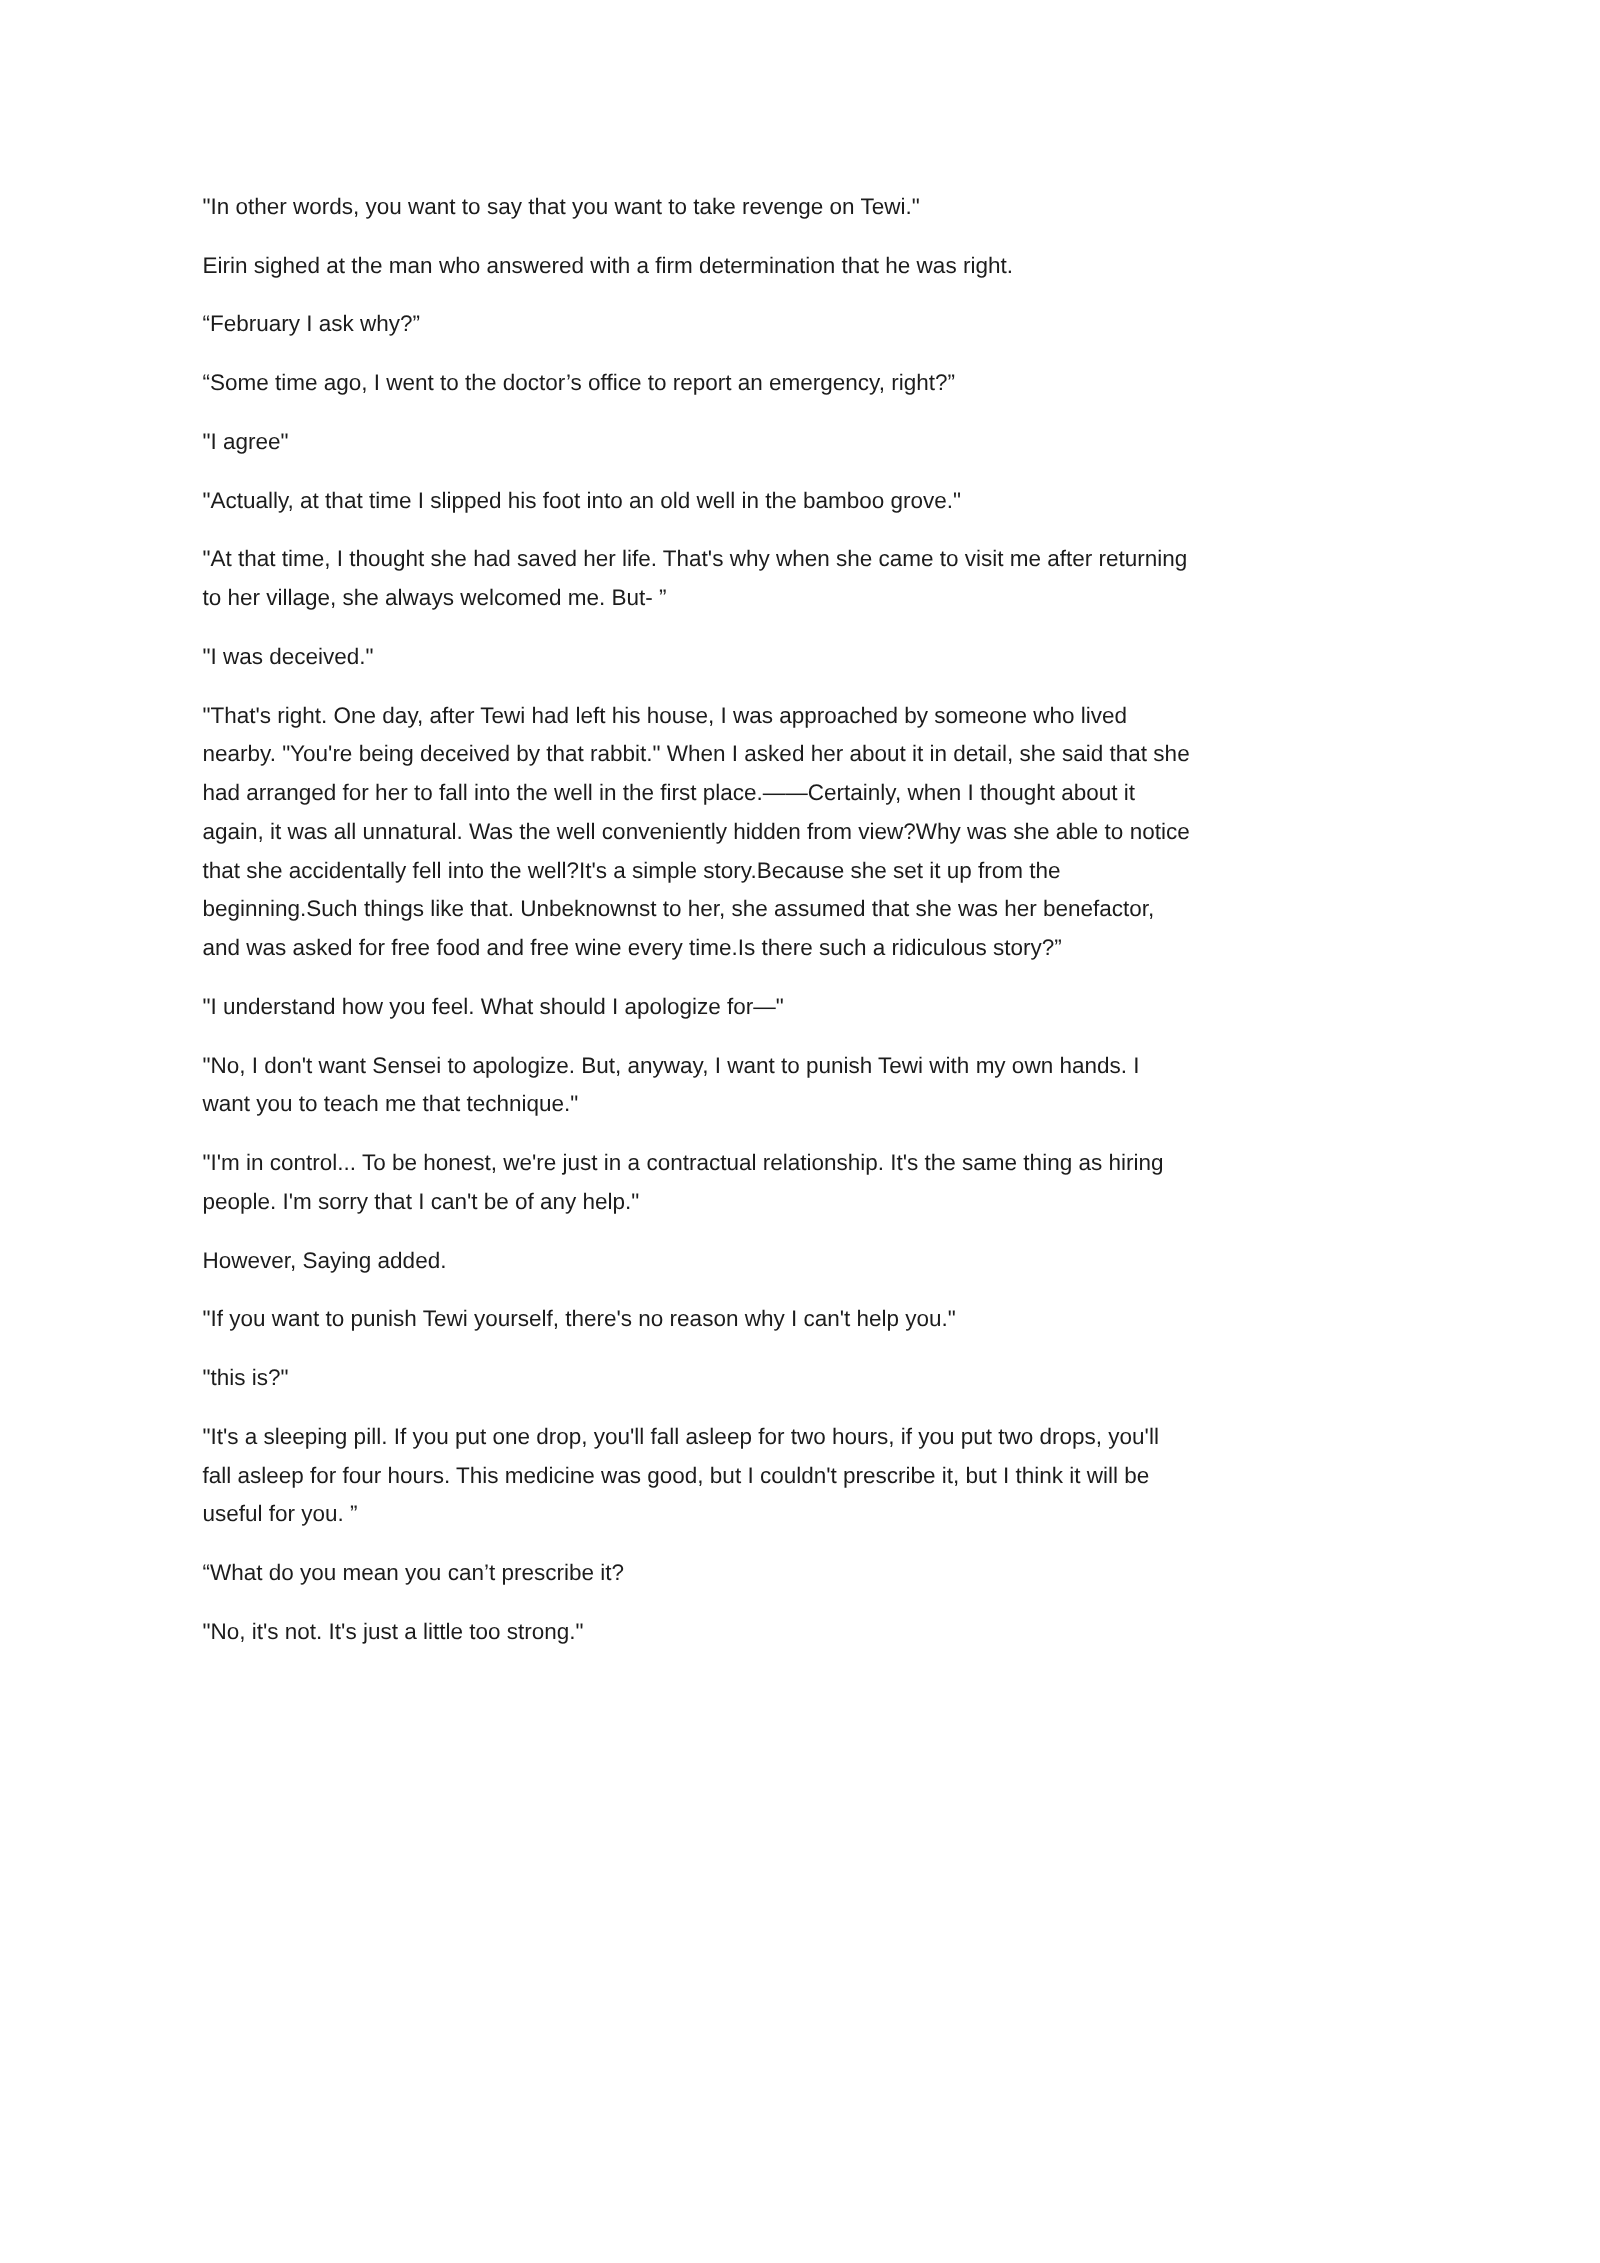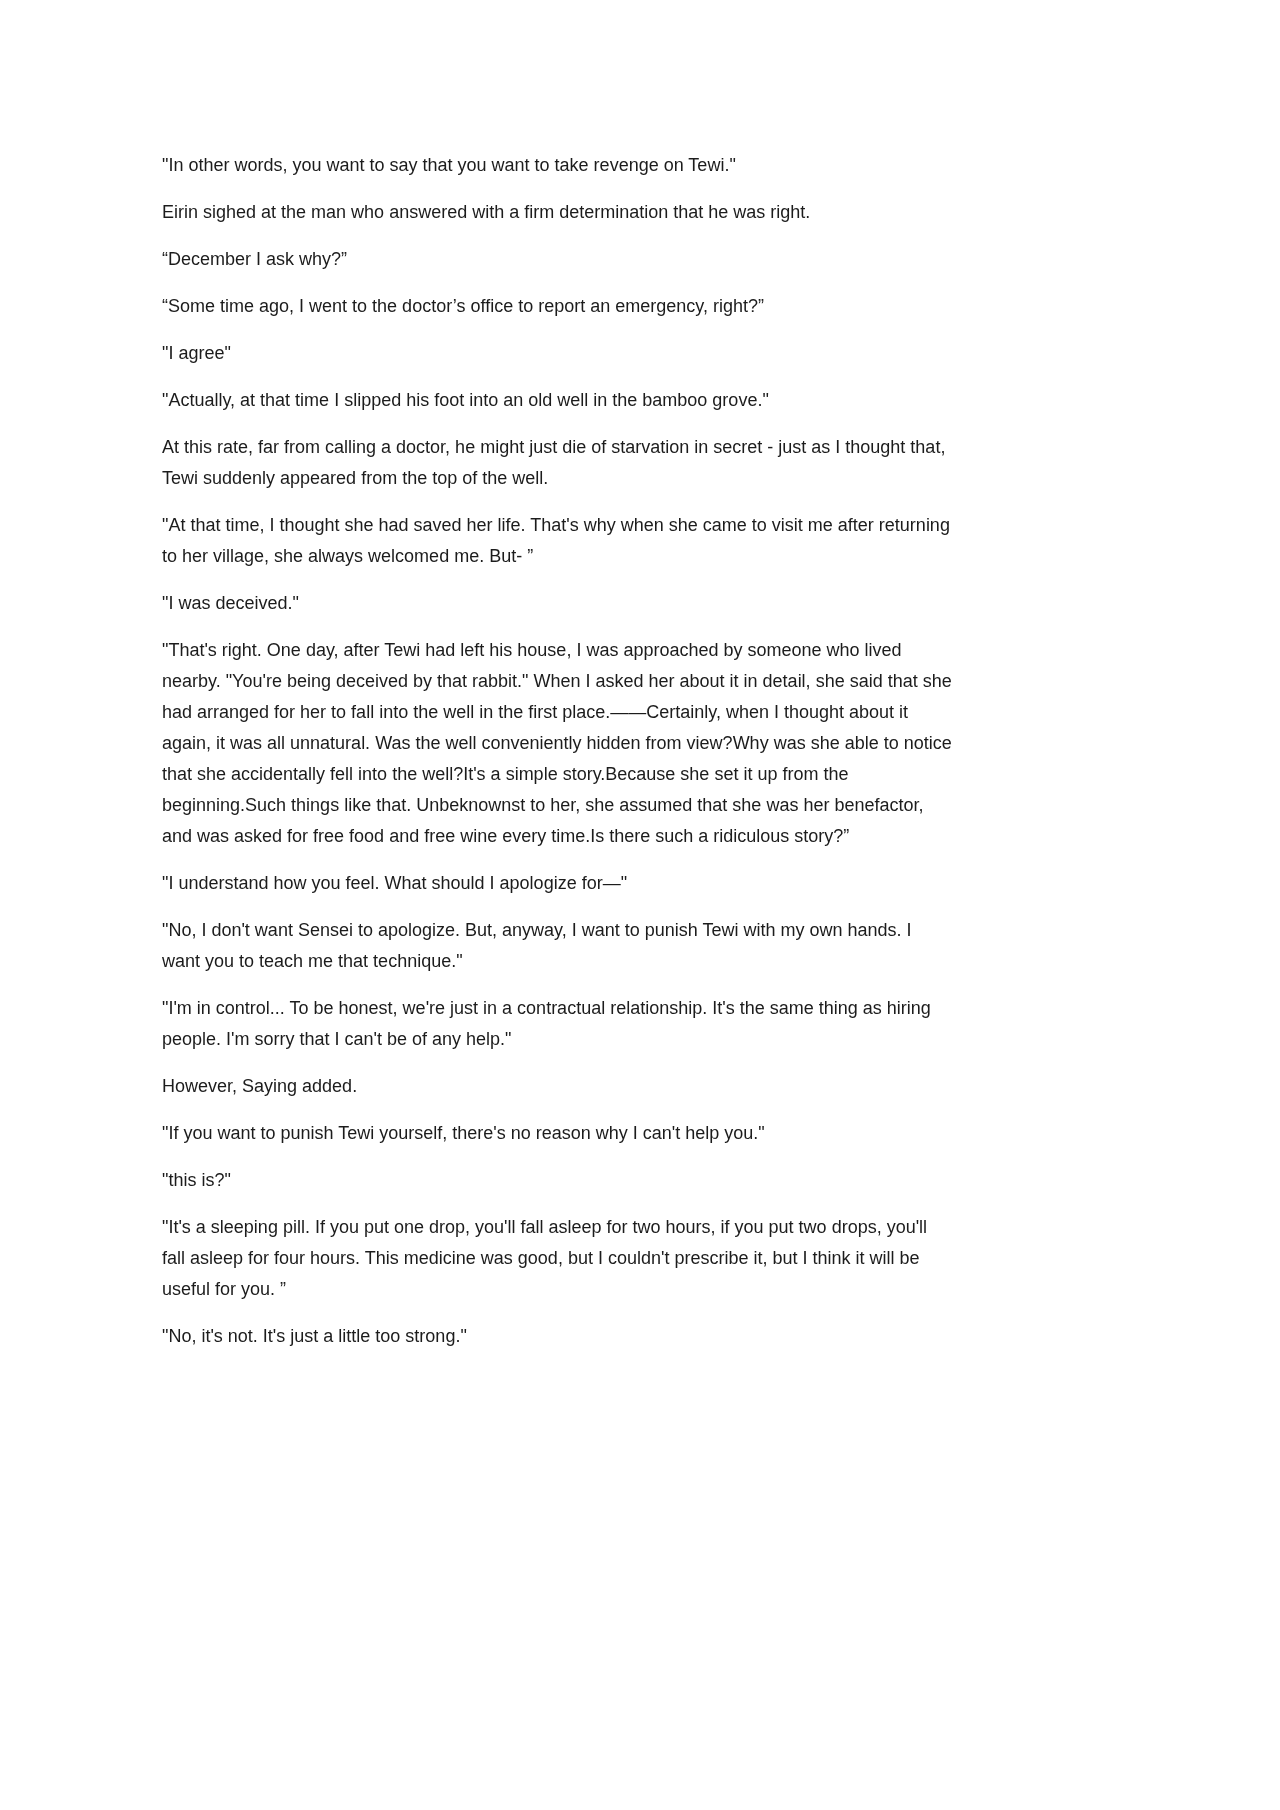--- a/index.html
+++ b/index.html
@@ -31,30 +31,30 @@
     white-space: pre-wrap;
   }
 </style>
 </head>
 <body>
 
 <div class="page">
   <div class="content">
     <p>"In other words, you want to say that you want to take revenge on Tewi."</p>
     <p>Eirin sighed at the man who answered with a firm determination that he was right.</p>
-    <p>“December I ask why?”</p>
+    <p>“February I ask why?”</p>
     <p>“Some time ago, I went to the doctor’s office to report an emergency, right?”</p>
     <p>"I agree"</p>
     <p>"Actually, at that time I slipped his foot into an old well in the bamboo grove."</p>
-    <p>At this rate, far from calling a doctor, he might just die of starvation in secret - just as I thought that, Tewi suddenly appeared from the top of the well.</p>
     <p>"At that time, I thought she had saved her life. That's why when she came to visit me after returning to her village, she always welcomed me. But- ”</p>
     <p>"I was deceived."</p>
     <p>"That's right. One day, after Tewi had left his house, I was approached by someone who lived nearby. "You're being deceived by that rabbit." When I asked her about it in detail, she said that she had arranged for her to fall into the well in the first place.——Certainly, when I thought about it again, it was all unnatural. Was the well conveniently hidden from view?Why was she able to notice that she accidentally fell into the well?It's a simple story.Because she set it up from the beginning.Such things like that. Unbeknownst to her, she assumed that she was her benefactor, and was asked for free food and free wine every time.Is there such a ridiculous story?”</p>
     <p>"I understand how you feel. What should I apologize for—"</p>
     <p>"No, I don't want Sensei to apologize. But, anyway, I want to punish Tewi with my own hands. I want you to teach me that technique."</p>
     <p>"I'm in control... To be honest, we're just in a contractual relationship. It's the same thing as hiring people. I'm sorry that I can't be of any help."</p>
     <p>However, Saying added.</p>
     <p>"If you want to punish Tewi yourself, there's no reason why I can't help you."</p>
     <p>"this is?"</p>
     <p>"It's a sleeping pill. If you put one drop, you'll fall asleep for two hours, if you put two drops, you'll fall asleep for four hours. This medicine was good, but I couldn't prescribe it, but I think it will be useful for you. ”</p>
+    <p>“What do you mean you can’t prescribe it?</p>
     <p>"No, it's not. It's just a little too strong."</p>
   </div>
 </div>
 
 </body></html>

